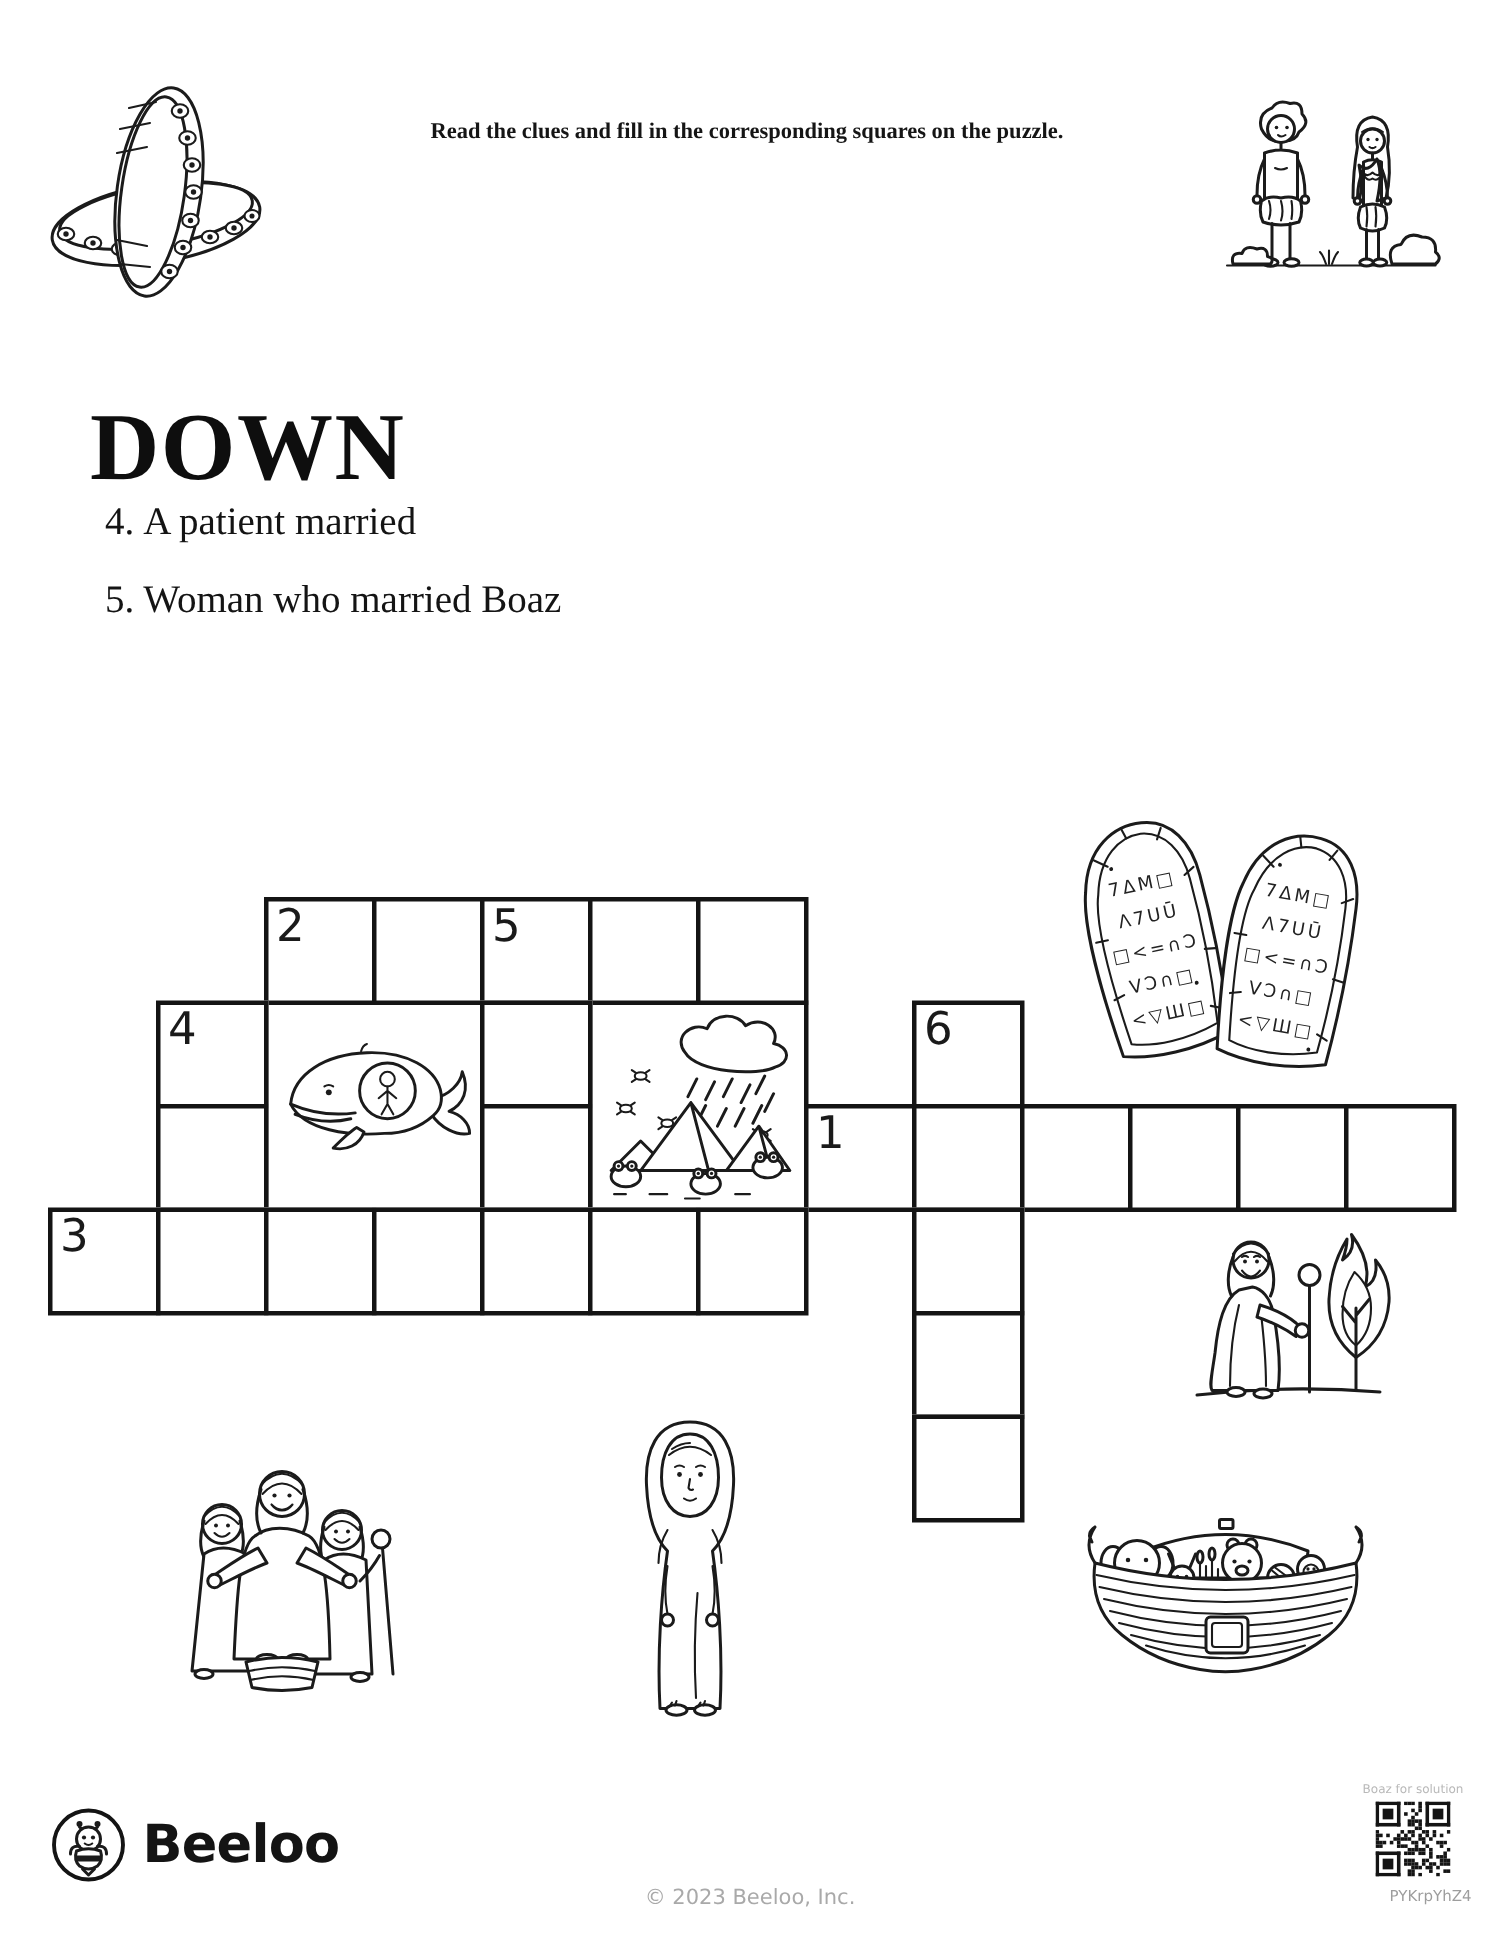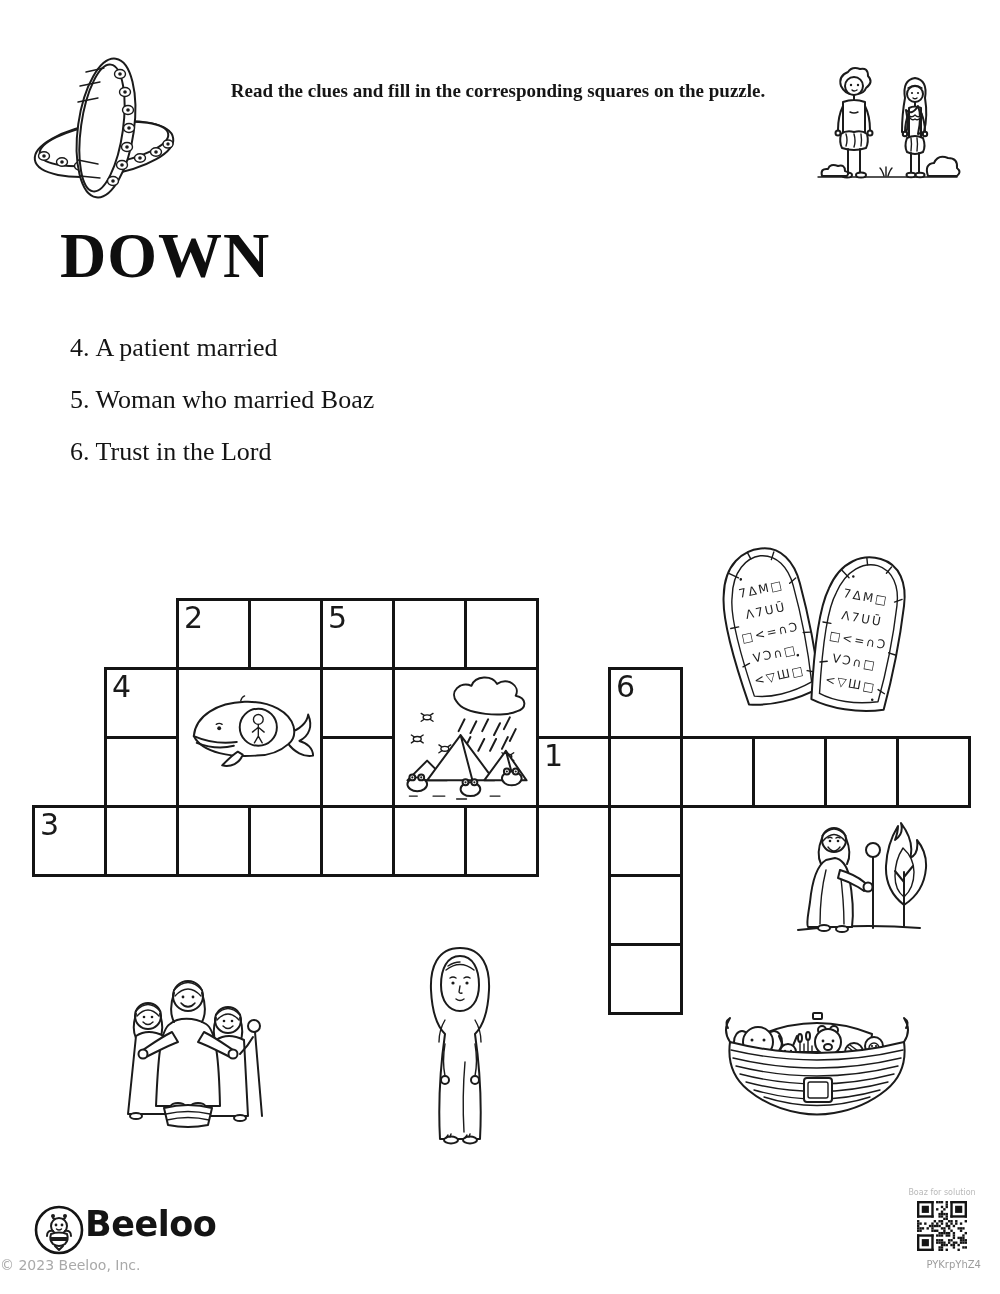--- a/index.html
+++ b/index.html
@@ -3,24 +3,24 @@
 <meta charset="utf-8">
 <style>
   html,body{margin:0;padding:0;background:#e8e8e8;}
   .page{position:relative;width:1000px;height:1294px;background:#ffffff;margin:0 auto;
         font-family:"Liberation Serif",serif;color:#111;overflow:hidden;}
   .abs{position:absolute;}
 
   
   .title-block{left:185px;top:66px;width:626px;text-align:center;}
   .page-title{font-size:50px;font-weight:bold;letter-spacing:0px;line-height:58px;color:#0f0f0f;}
-  .page-subtitle{font-size:19px;font-weight:600;margin-top:14px;color:#151515;}
+  .page-subtitle{font-size:15px;font-weight:600;margin-top:14px;color:#151515;}
 
   
-  .section-heading{font-size:64px;font-weight:bold;letter-spacing:1px;line-height:1;color:#0e0e0e;}
+  .section-heading{font-size:64px;font-weight:bold;letter-spacing:1px;line-height:1;color:#0e0e0e;margin-top:42px;}
   .clues{font-size:26px;line-height:52px;color:#141414;}
   .clues.across{line-height:37px;}
   .clue{padding-left:33px;text-indent:-33px;}
   .cnum{margin-right:6px;}
 
   
   .grid{left:32px;top:598px;width:939px;height:417px;}
   .cell{position:absolute;width:75px;height:72px;border:3px solid #141414;background:#fff;
         box-sizing:border-box;}
   .cellnum{position:absolute;left:5px;top:0px;font-family:"DejaVu Sans",sans-serif;
@@ -29,23 +29,23 @@
           display:flex;align-items:center;justify-content:center;}
 
   
   .line{stroke:#1b1b1b;stroke-width:2;fill:none;stroke-linecap:round;stroke-linejoin:round;}
   .thin{stroke-width:1.4;}
   .fw{fill:#ffffff;}
   .fb{fill:#1b1b1b;stroke:none;}
   .glyphs{font-family:"DejaVu Sans",sans-serif;font-size:12px;letter-spacing:2px;fill:#222;}
 
   
-  .logo{left:33px;top:1204px;display:flex;}
+  .logo{left:33px;top:1204px;display:flex;align-items:center;gap:10px;}
   .brand{font-family:"DejaVu Sans",sans-serif;font-weight:bold;font-size:35px;color:#141414;letter-spacing:-0.5px;}
-  .copyright{left:0;top:1257px;width:1000px;text-align:left;
+  .copyright{left:0;top:1257px;width:1000px;text-align:center;
              font-family:"DejaVu Sans",sans-serif;font-size:14px;color:#a9a9a9;}
   .qrblock{left:903px;top:1188px;width:78px;text-align:center;font-family:"DejaVu Sans",sans-serif;}
   .qr-label{font-size:8px;color:#b9b9b9;margin-bottom:4px;}
   .qr-id{font-size:10px;color:#9d9d9d;margin-top:4px;text-align:right;}
 </style>
 </head>
 <body>
 
 <div class="page">
 
@@ -134,21 +134,20 @@
 
     <path class="line fw" d="M12 112 Q10 104 18 105 Q20 99 28 102 Q35 100 35 107 Q40 108 37 112 Z"></path>
     <path class="line fw" d="M118 112 Q114 100 124 99 Q128 90 138 94 Q148 94 147 104 Q152 108 147 112 Z"></path>
     <path class="line thin" d="M74 112 Q72 106 70 104 M76 112 Q76 105 76 103 M78 112 Q80 106 82 104"></path>
   </svg>
 
   <div class="abs section-heading" style="left:60px;top:224px">DOWN</div>
   <div class="abs clues down" style="left:70px;top:322px;width:470px">
       <div class="clue"><span class="cnum">4.</span><span>A patient married</span></div>
       <div class="clue"><span class="cnum">5.</span><span>Woman who married Boaz</span></div>
-      <div class="clue"><span class="cnum">6.</span><span>Trust in the Lord</span></div>
     </div>
 
 
   <div class="abs grid">
 
     <div class="imgbox" style="left: 144px; top: 69px; width: 147px; height: 141px;">
       <svg width="132" height="100" viewBox="0 0 135 100">
         <path class="line fw" d="M108 44 C118 42 126 34 127 26 C132 38 128 48 118 53 C126 55 132 61 132 68 C123 70 112 64 106 55 Z"></path>
         <path class="line fw" d="M10 48 C12 27 34 14 62 13 C90 12 108 24 112 38 C114 46 112 52 107 56 C98 64 86 68 74 68 C50 70 19 66 10 48 Z"></path>
         <path class="line" d="M10 48 C24 54 40 56 54 54 M13 55 C26 60 39 61 51 58"></path>

